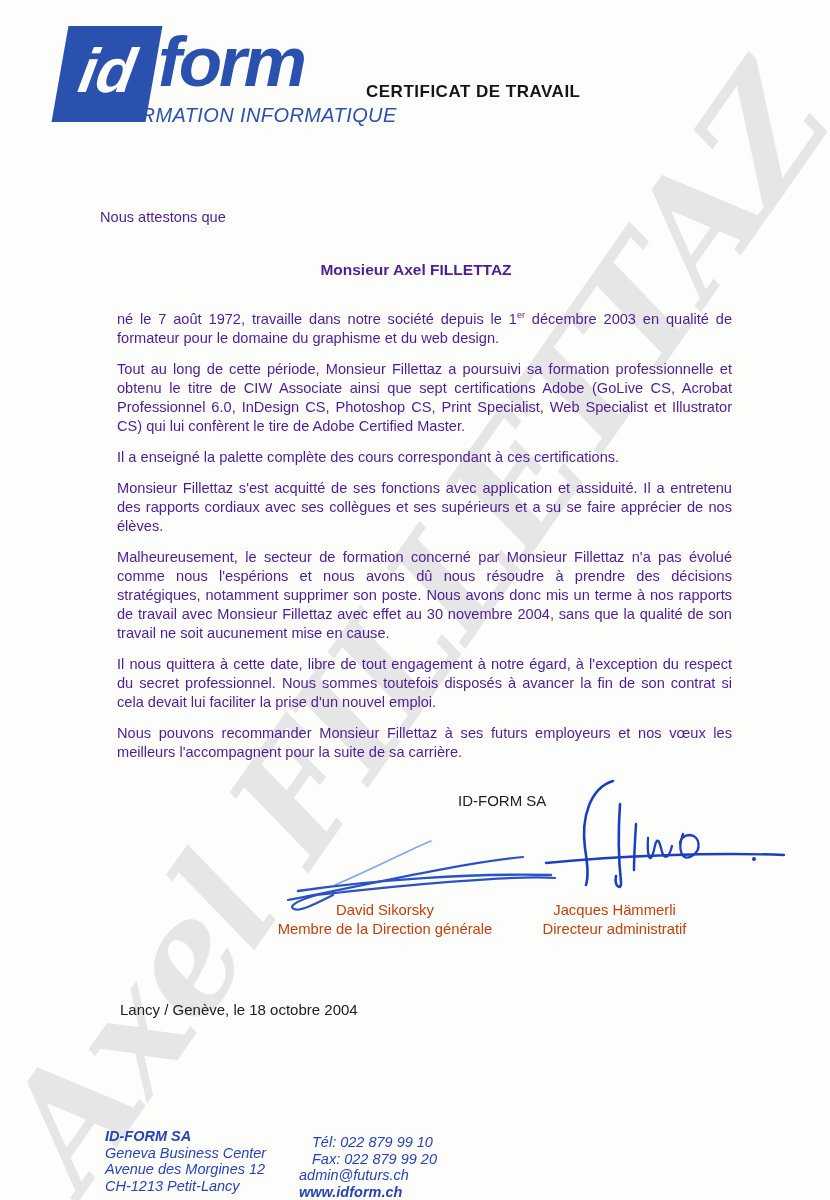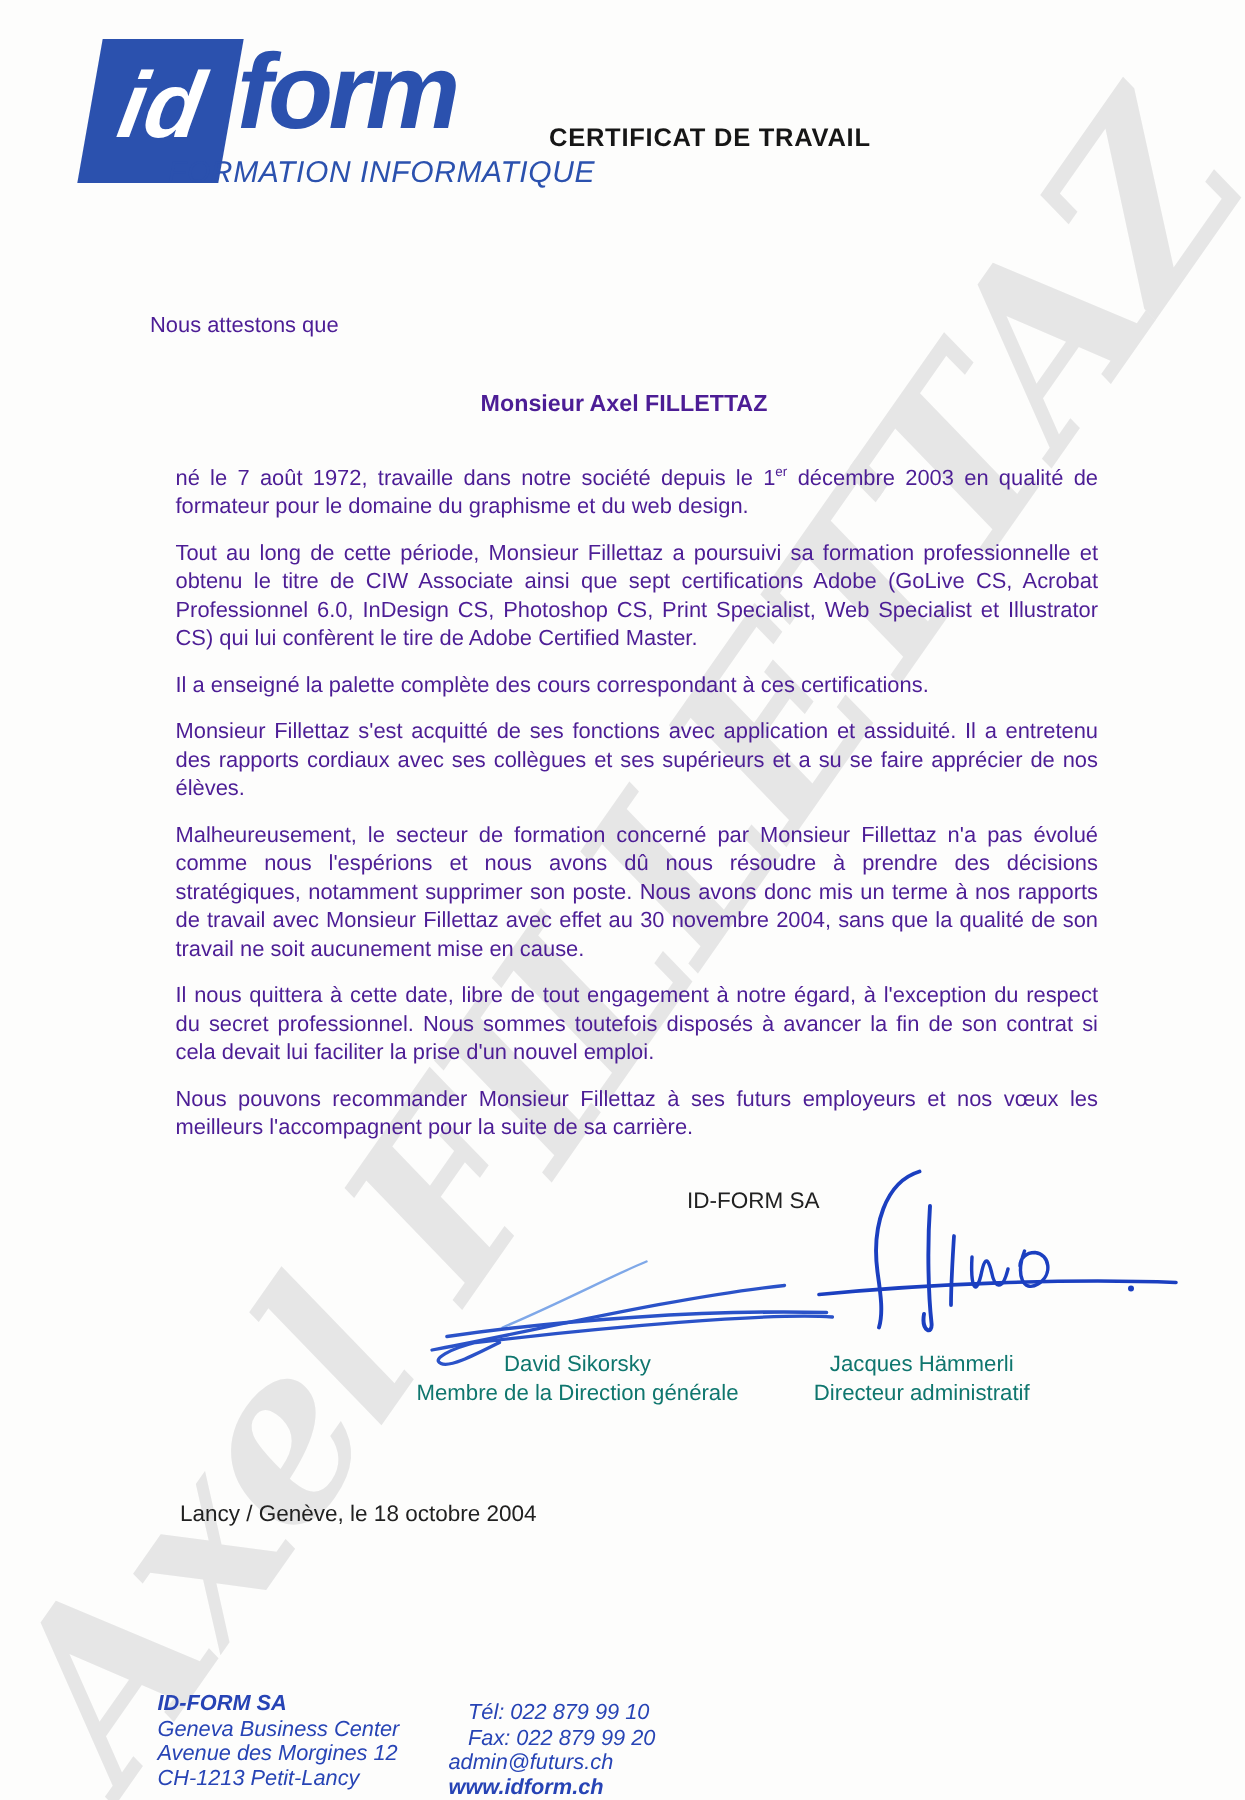--- a/index.html
+++ b/index.html
@@ -53,21 +53,21 @@
     text-align:center; font-weight:bold; font-size:15.5px;
     margin-top:33px; margin-bottom:31px;
   }
   .body-col p { margin-top:12px;margin-left:17px; }
   .body-col p.first { margin-top:0; }
   sup { font-size:9px; vertical-align:super; line-height:0; }
   
   .sig-company { position:absolute; left:458px; top:792px; font-size:15px; color:#212121; }
   .sig-left  { position:absolute; left:283px; top:833px; }
   .sig-right { position:absolute; left:528px; top:778px; }
-  .signer { position:absolute; text-align:center; font-size:14.8px; line-height:19px; color:#0f766e; }
+  .signer { position:absolute; text-align:center; font-size:14.8px; line-height:19px; color:#c2410c; }
   .signer-david   { left:253px; top:901px; width:264px; }
   .signer-jacques { left:492px; top:901px; width:245px; }
   .dateline { position:absolute; left:120px; top:1001px; font-size:15px; color:#212121; }
   
   .footer {
     position:absolute; top:1128px; left:0; width:830px;
     color:#2744b5; font-style:italic; font-size:14.5px; line-height:16.5px;
   }
   .footer .col1 { position:absolute; left:105px; top:0; }
   .footer .col2 { position:absolute; left:299px; top:6px; }

